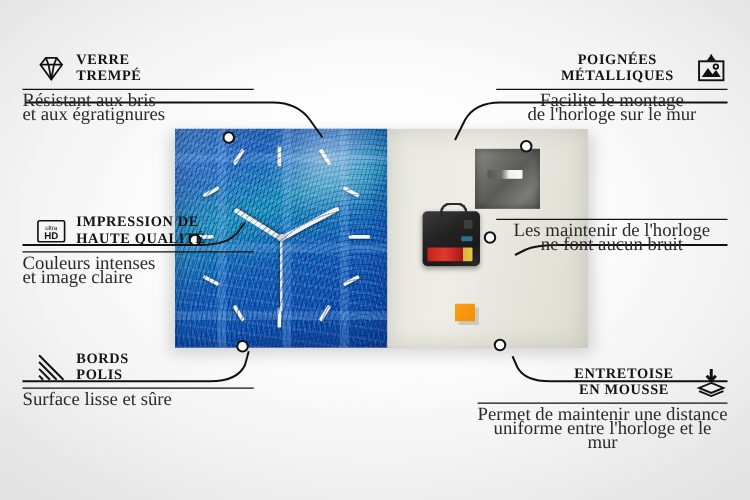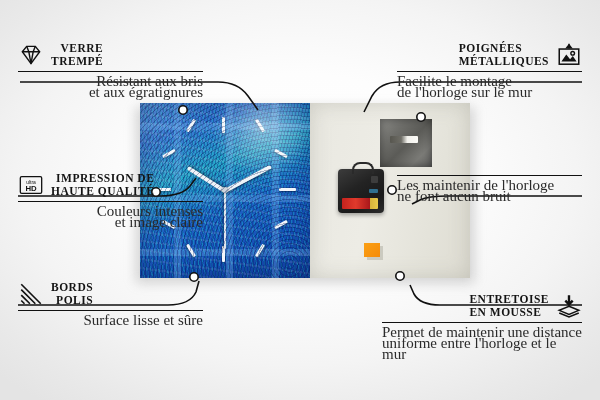--- a/index.html
+++ b/index.html
@@ -81,26 +81,26 @@
 
   
   .callout{position:absolute;width:200px;}
   .co-head{display:flex;align-items:center;gap:7px;}
   .co-title{
     font-weight:bold;letter-spacing:.5px;font-size:11.5px;color:#141414;
     line-height:13px;text-transform:uppercase;
   }
   .co-rule{height:1px;background:#111;margin:3px 0 4px;}
   .co-desc{font-size:15px;color:#2a2a2a;line-height:11px;}
-  .ico{width:26px;height:26px;flex:0 0 26px;color:#111;}
+  .ico{width:26px;height:26px;flex:0 0 26px;color:#111;margin-left:10px;}
   .ico svg{display:block;width:26px;height:26px;}
   .left .co-head{justify-content:flex-start;}
-  .left .co-title,.left .co-desc{text-align:right;}
+  .left .co-title,.left .co-desc{text-align:left;}
   .right .co-head{justify-content:flex-end;}
-  .right .co-title,.right .co-desc{text-align:left;}
+  .right .co-title,.right .co-desc{text-align:center;}
 
   #wires{position:absolute;left:0;top:0;width:600px;height:400px;pointer-events:none;}
 </style>
 </head>
 <body>
 
 <div id="canvas">
 
   <div class="product">
     <div class="panel-shadow"></div>

